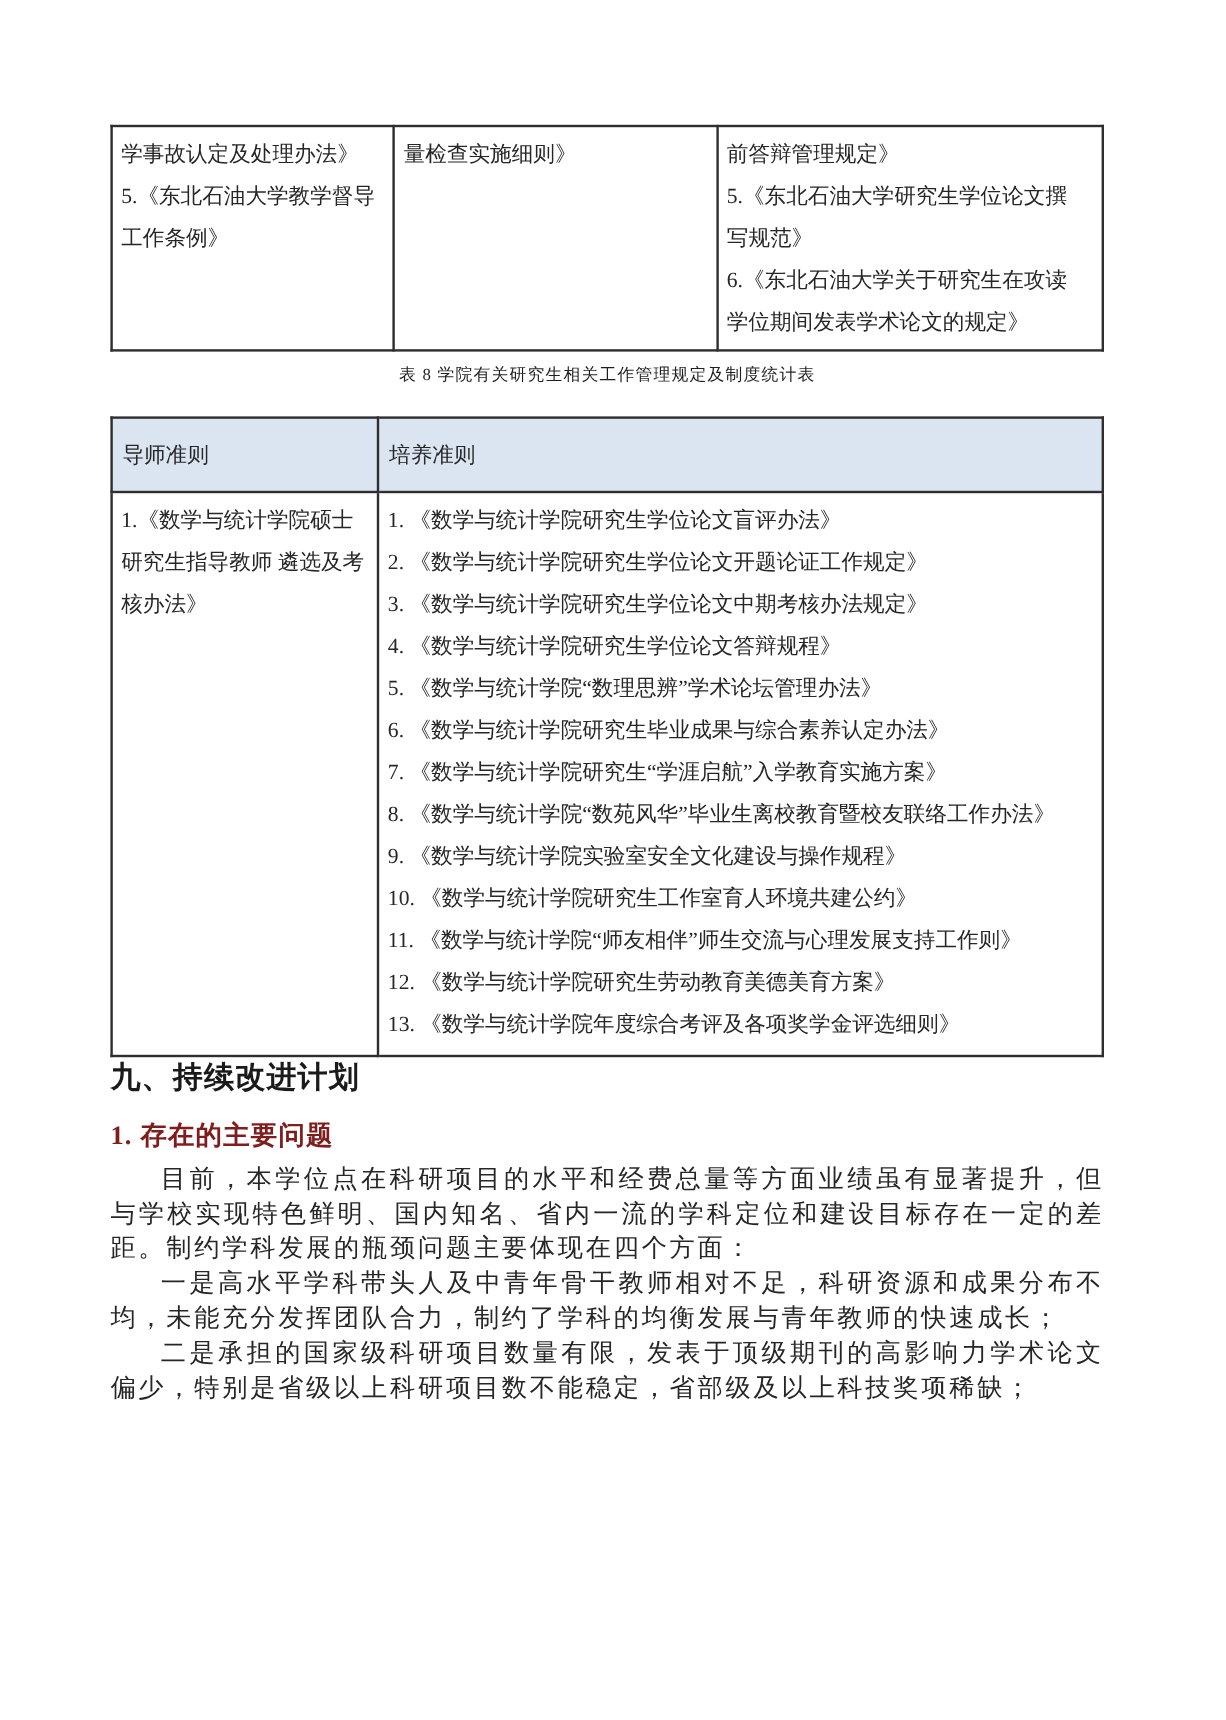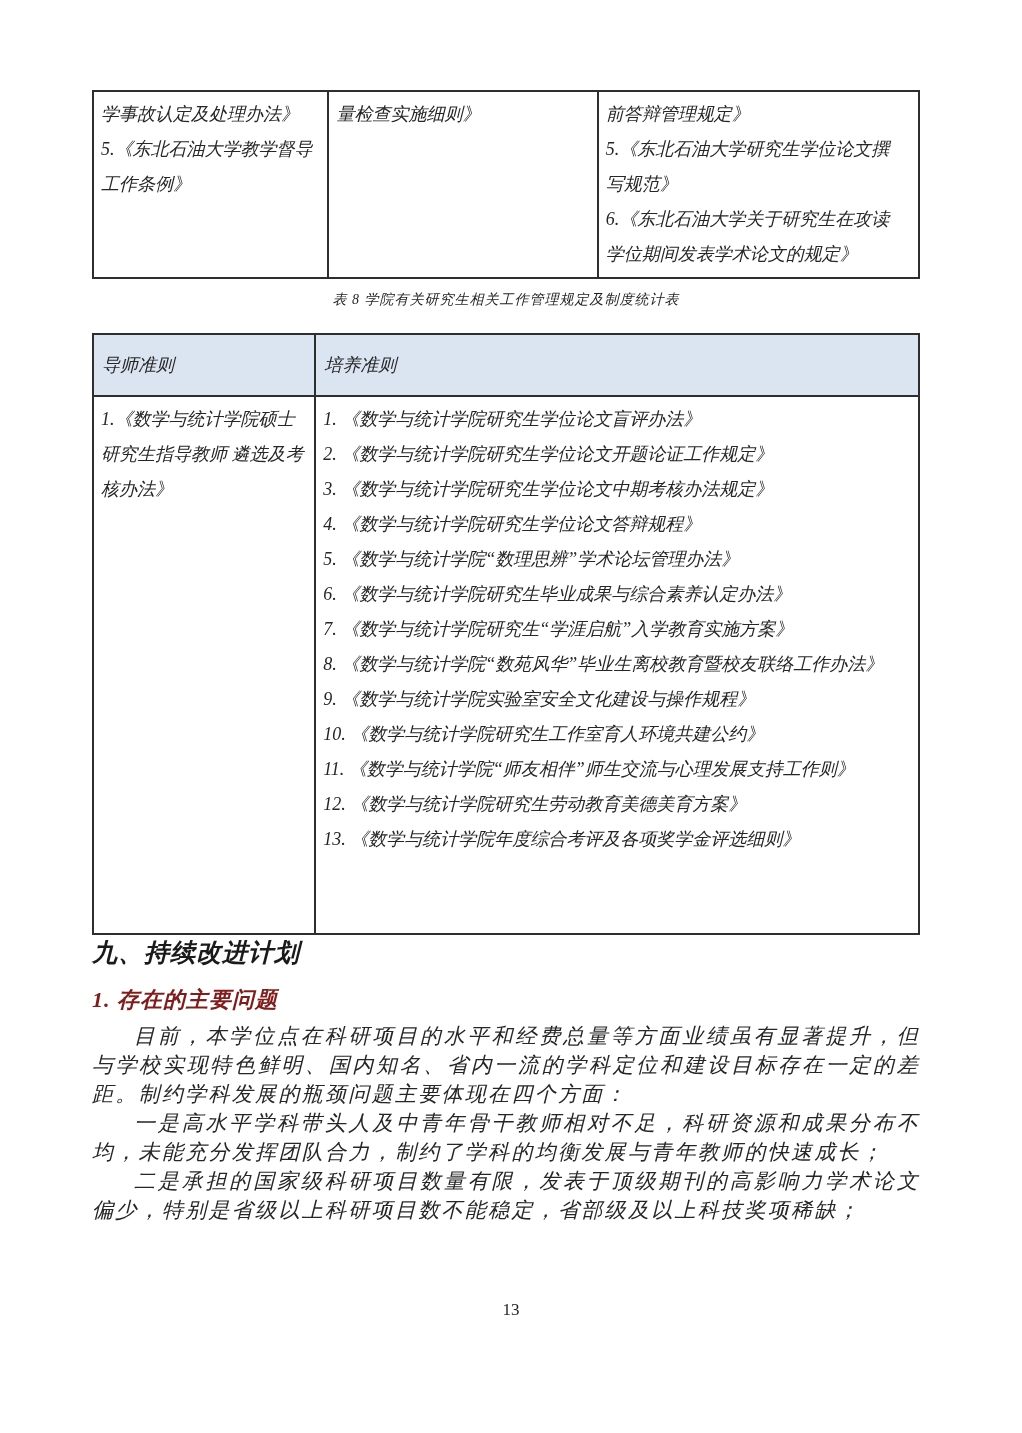--- a/index.html
+++ b/index.html
@@ -10,23 +10,22 @@
     height: 1433px;
     margin: 0 auto;
     background: #ffffff;
     font-family: "Liberation Serif", serif;
     color: #212121;
     overflow: hidden;
   }
   .content {
     position: absolute;
     left: 92px;
-    top: 90px;
+    top: 104px;
     width: 828px;
-    font-style: italic;
   }
 
   
   table {
     width: 100%;
     border-collapse: collapse;
     table-layout: fixed;
   }
   td {
     border: 2px solid #2e2e2e;
@@ -49,21 +48,21 @@
     color: #1f1f1f;
   }
 
   .t8 .hdr td {
     height: 62px;
     vertical-align: middle;
     background: #dbe5f1;
     padding: 2px 8px;
     line-height: 22px;
   }
-  .t8 .body-row td { height: 538px; border-radius: 16px; }
+  .t8 .body-row td { height: 470px; border-radius: 16px; }
   .rule-item { white-space: nowrap; line-height: 35px; }
 
   
   .sec-heading {
     font-family: "Liberation Sans", sans-serif;
     font-weight: bold;
     font-size: 25px;
     line-height: 34px;
     color: #1a1a1a;
     letter-spacing: 1px;
@@ -161,14 +160,13 @@
 
     <div class="sec-heading">九、持续改进计划</div>
     <div class="sec-subheading">1. 存在的主要问题</div>
 
     <p class="para">目前，本学位点在科研项目的水平和经费总量等方面业绩虽有显著提升，但与学校实现特色鲜明、国内知名、省内一流的学科定位和建设目标存在一定的差距。制约学科发展的瓶颈问题主要体现在四个方面：</p>
     <p class="para">一是高水平学科带头人及中青年骨干教师相对不足，科研资源和成果分布不均，未能充分发挥团队合力，制约了学科的均衡发展与青年教师的快速成长；</p>
     <p class="para">二是承担的国家级科研项目数量有限，发表于顶级期刊的高影响力学术论文偏少，特别是省级以上科研项目数不能稳定，省部级及以上科技奖项稀缺；</p>
 
   </div>
 
-  <div class="page-footer">13</div>
 </div>
 
 </body></html>

